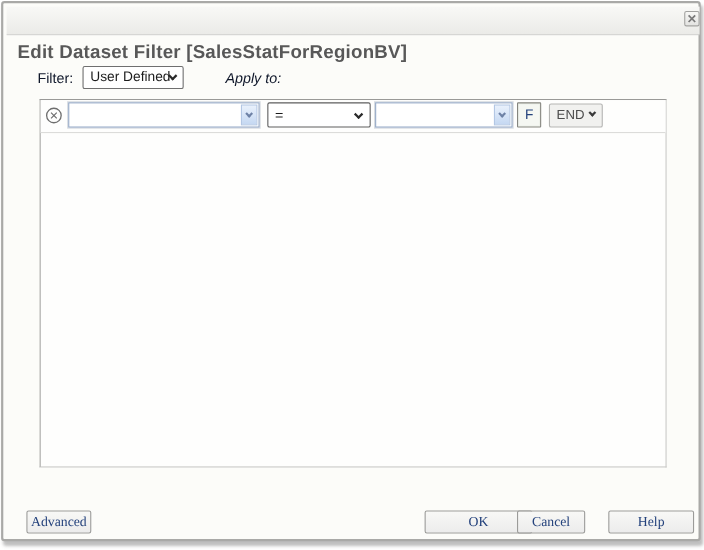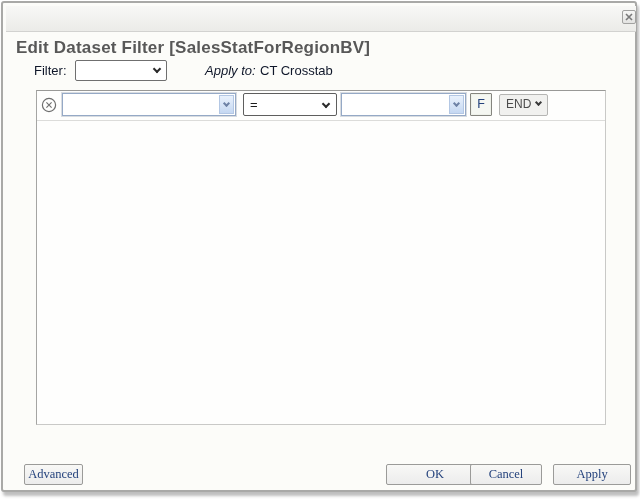--- a/index.html
+++ b/index.html
@@ -107,24 +107,24 @@
       <span class="title-text">Edit Dataset Filter [SalesStatForRegionBV]</span>
     </div>
     <div class="close-btn">
       <svg width="8" height="8" viewBox="0 0 8 8">
         <path d="M1 1 L7 7 M7 1 L1 7" stroke="#7a7a7a" stroke-width="1.6" fill="none"></path>
       </svg>
     </div>
 
     <span class="lbl-navy" style="left:31px; top:58px;">Filter:</span>
     <div class="native-select filter-select">
+      <span class="val">User Defined</span>
       <span class="vchev"></span>
     </div>
     <span class="lbl-navy" style="left:202px; top:58px;font-style:italic;">Apply to:</span>
-    <span class="lbl-navy" style="left:257px; top:58px;">CT Crosstab</span>
 
     <div class="panel"></div>
     <div class="row-strip"></div>
 
     <div style="position:absolute; left:38px; top:94px; width:16px; height:16px; cursor:pointer;">
       <svg width="16" height="16" viewBox="0 0 16 16">
         <circle cx="8" cy="8" r="6.6" fill="none" stroke="#6e6e6e" stroke-width="1.2"></circle>
         <path d="M5.4 5.4 L10.6 10.6 M10.6 5.4 L5.4 10.6" stroke="#6e6e6e" stroke-width="1.1" fill="none"></path>
       </svg>
     </div>
@@ -150,17 +150,17 @@
 
     <div class="fbtn">F</div>
 
     <div class="end-select">
       <span class="val">END</span>
       <span class="vchev"></span>
     </div>
 
     <div class="btn" style="left:21px; top:461px; width:59px;">Advanced</div>
     <div class="btn" style="left:383px; top:461px; width:98px;">OK</div>
-    <div class="btn" style="left:467px; top:461px; width:72px;">Cancel</div>
-    <div class="btn" style="left:550px; top:461px; width:78px;">Apply</div>
+    <div class="btn" style="left:467px; top:461px; width:62px;">Cancel</div>
+    <div class="btn" style="left:550px; top:461px; width:78px;">Help</div>
 
   </div>
 </div>
 
 </body></html>

